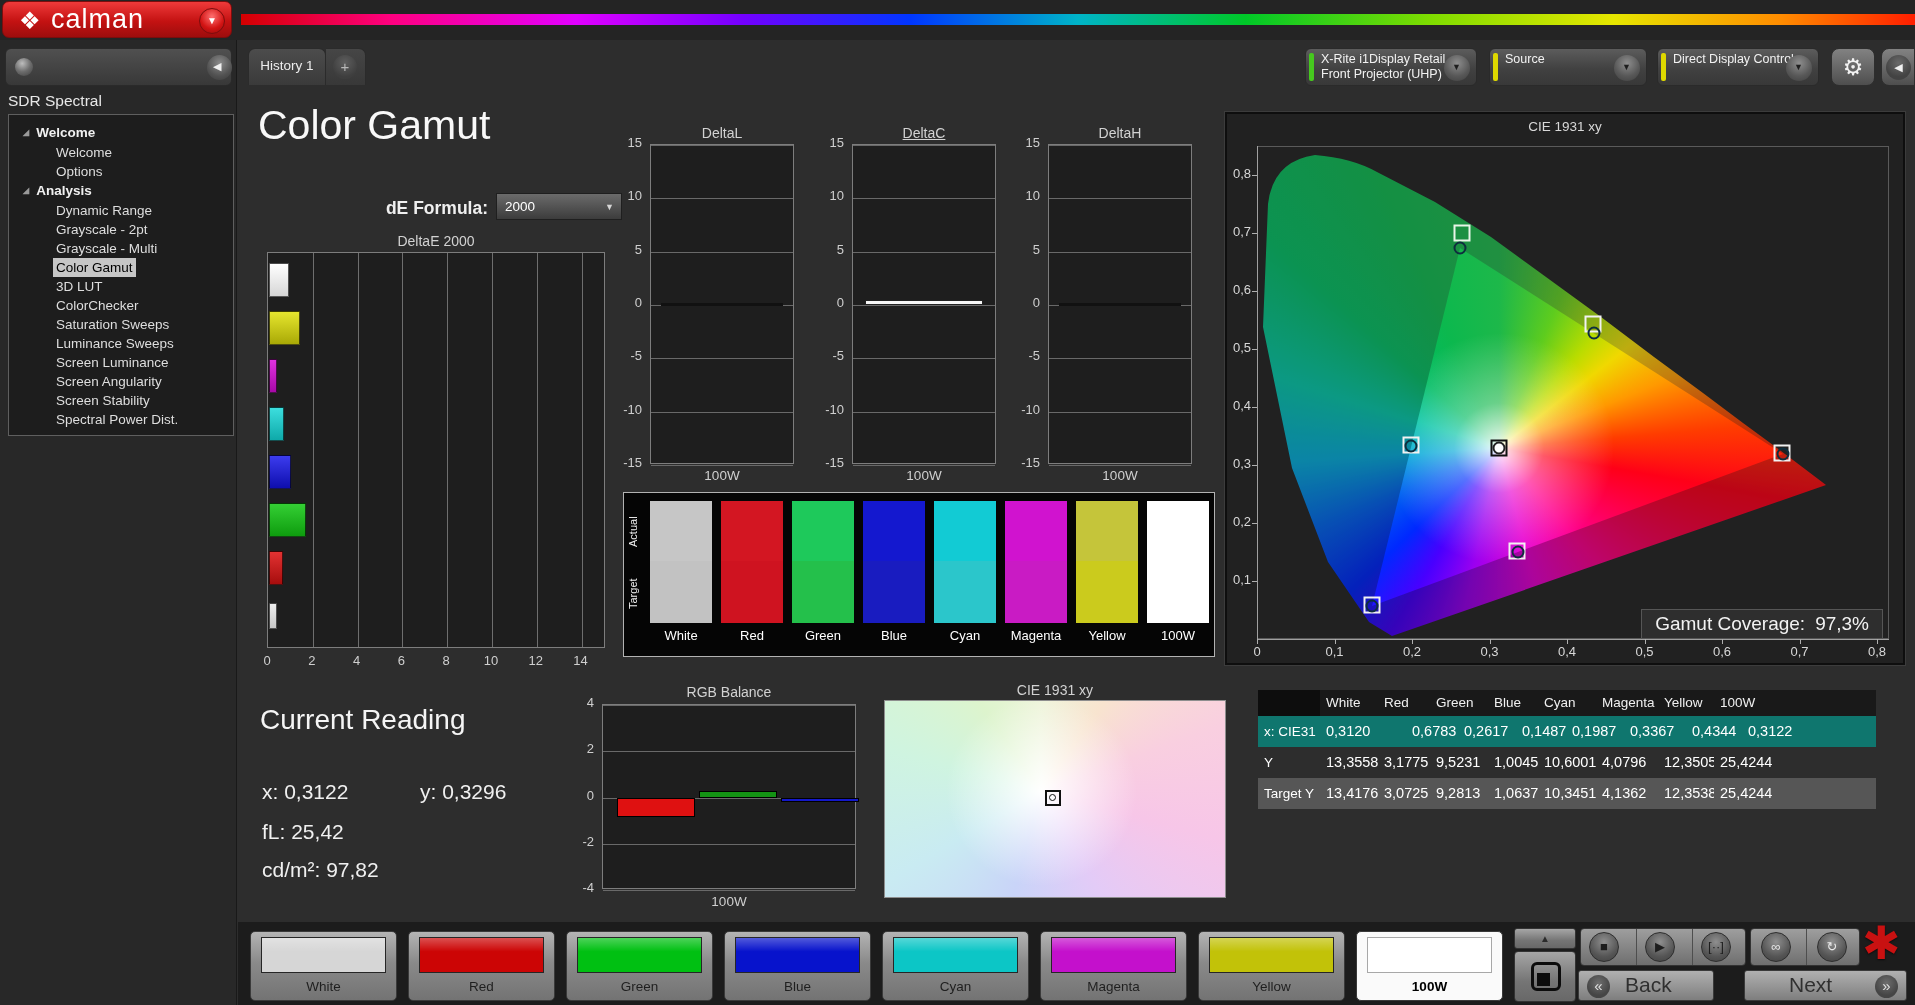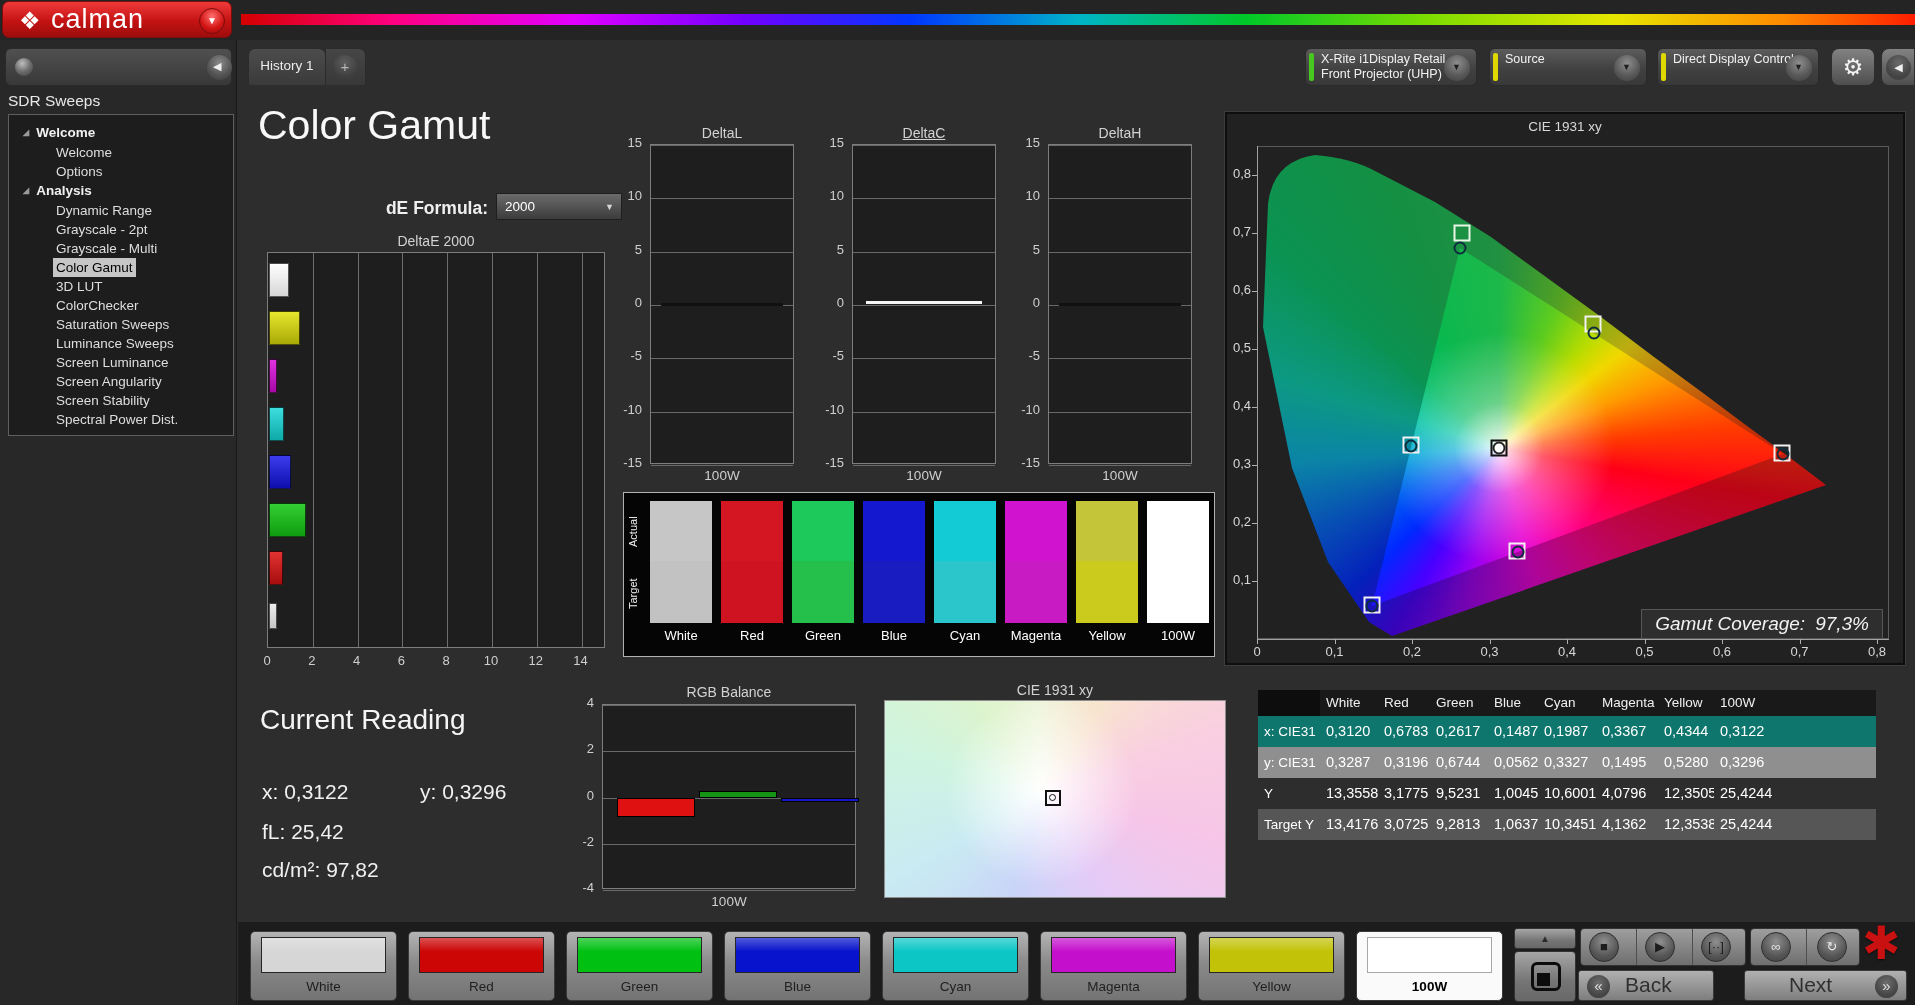--- a/index.html
+++ b/index.html
@@ -112,21 +112,21 @@
     clip-path:path("M556,340 L233,134 L145,492 Z");}
   #cie-triangle:after{content:"";position:absolute;inset:0;
     background:radial-gradient(circle at 272px 334px,rgba(255,255,255,.95) 0px,rgba(255,255,255,.35) 45px,rgba(255,255,255,0) 115px);}
   .cie-ylab{position:absolute;left:0;width:24px;text-align:right;font-size:13px;color:#d8d8d8;}
   .cie-ydash{position:absolute;left:25px;width:5px;height:1px;background:#b0b0b0;}
   .cie-xlab{position:absolute;top:530px;transform:translateX(-50%);font-size:13px;color:#d8d8d8;}
   .cie-xdash{position:absolute;top:525px;width:1px;height:5px;background:#b0b0b0;}
   .cie-sq{position:absolute;width:13px;height:13px;border:2px solid #fff;transform:translate(-50%,-50%);z-index:6;}
   .cie-ci{position:absolute;width:9px;height:9px;border-radius:50%;border:2px solid #0e2e3e;transform:translate(-50%,-50%);z-index:7;}
   .cie-ci.filled{background:#fff;border-color:#222;}
-  #coverage{position:absolute;right:20px;bottom:24px;background:#2e2e2e;border:1px solid #565656;padding:3px 13px;font-size:19px;color:#f2f2f2;z-index:8;font-style:italic;}
+  #coverage{position:absolute;right:20px;bottom:24px;background:#2e2e2e;border:1px solid #565656;padding:3px 13px;font-size:19px;color:#f2f2f2;z-index:8;}
   #coverage .cv{margin-left:10px;}
 
   
   #cr-title{left:260px;top:704px;font-size:28px;color:#f5f5f5;}
   .cr-val{font-size:21px;color:#f0f0f0;}
   #cr-x{left:262px;top:780px;} #cr-y{left:420px;top:780px;}
   #cr-fl{left:262px;top:820px;} #cr-cd{left:262px;top:858px;}
 
   
   #rgb-title{left:602px;top:684px;width:254px;}
@@ -198,21 +198,21 @@
     <div class="abs" id="rainbow"></div>
   </div>
 
   <div class="abs" id="sidebar">
     <div class="abs" id="sb-header">
       <div class="abs" id="sb-sphere"></div>
       <div class="abs" id="sb-collapse">
         <span>◀</span>
       </div>
     </div>
-    <div class="abs" id="sb-title">SDR Sweeps</div>
+    <div class="abs" id="sb-title">SDR Spectral</div>
     <div class="abs" id="tree">
         <div class="tree-group"><div class="tri">◢</div><span class="glabel">Welcome</span></div>
         <div class="tree-item"><span class="tilabel">Welcome</span></div>
         <div class="tree-item"><span class="tilabel">Options</span></div>
         <div class="tree-group"><div class="tri">◢</div><span class="glabel">Analysis</span></div>
         <div class="tree-item"><span class="tilabel">Dynamic Range</span></div>
         <div class="tree-item"><span class="tilabel">Grayscale - 2pt</span></div>
         <div class="tree-item"><span class="tilabel">Grayscale - Multi</span></div>
         <div class="tree-item"><span class="tilabel selected">Color Gamut</span></div>
         <div class="tree-item"><span class="tilabel">3D LUT</span></div>
@@ -506,38 +506,27 @@
         <div class="tcell th" style="width: 58px;">Green</div>
         <div class="tcell th" style="width: 50px;">Blue</div>
         <div class="tcell th" style="width: 58px;">Cyan</div>
         <div class="tcell th" style="width: 62px;">Magenta</div>
         <div class="tcell th" style="width: 56px;">Yellow</div>
         <div class="tcell th" style="width: 162px;">100W</div>
       </div>
       <div class="trow" style="background: #0f766e;">
         <div class="tcell rowlabel" style="width: 62px;">x: CIE31</div>
         <div class="tcell" style="width: 58px;">0,3120</div>
-        <div class="tcell" style="width: 52px;">0,6783</div>
+        <div class="tcell" style="width: 52px; margin-left: 28px;">0,6783</div>
         <div class="tcell" style="width: 58px;">0,2617</div>
         <div class="tcell" style="width: 50px;">0,1487</div>
         <div class="tcell" style="width: 58px;">0,1987</div>
         <div class="tcell" style="width: 62px;">0,3367</div>
         <div class="tcell" style="width: 56px;">0,4344</div>
         <div class="tcell" style="width: 162px;">0,3122</div>
-      </div>
-      <div class="trow" style="background: rgb(143, 143, 143);">
-        <div class="tcell rowlabel" style="width: 62px;">y: CIE31</div>
-        <div class="tcell" style="width: 58px;">0,3287</div>
-        <div class="tcell" style="width: 52px;">0,3196</div>
-        <div class="tcell" style="width: 58px;">0,6744</div>
-        <div class="tcell" style="width: 50px;">0,0562</div>
-        <div class="tcell" style="width: 58px;">0,3327</div>
-        <div class="tcell" style="width: 62px;">0,1495</div>
-        <div class="tcell" style="width: 56px;">0,5280</div>
-        <div class="tcell" style="width: 162px;">0,3296</div>
       </div>
       <div class="trow" style="background: rgb(45, 45, 45);">
         <div class="tcell rowlabel" style="width: 62px;">Y</div>
         <div class="tcell" style="width: 58px;">13,3558</div>
         <div class="tcell" style="width: 52px;">3,1775</div>
         <div class="tcell" style="width: 58px;">9,5231</div>
         <div class="tcell" style="width: 50px;">1,0045</div>
         <div class="tcell" style="width: 58px;">10,6001</div>
         <div class="tcell" style="width: 62px;">4,0796</div>
         <div class="tcell" style="width: 56px;">12,3505</div>

